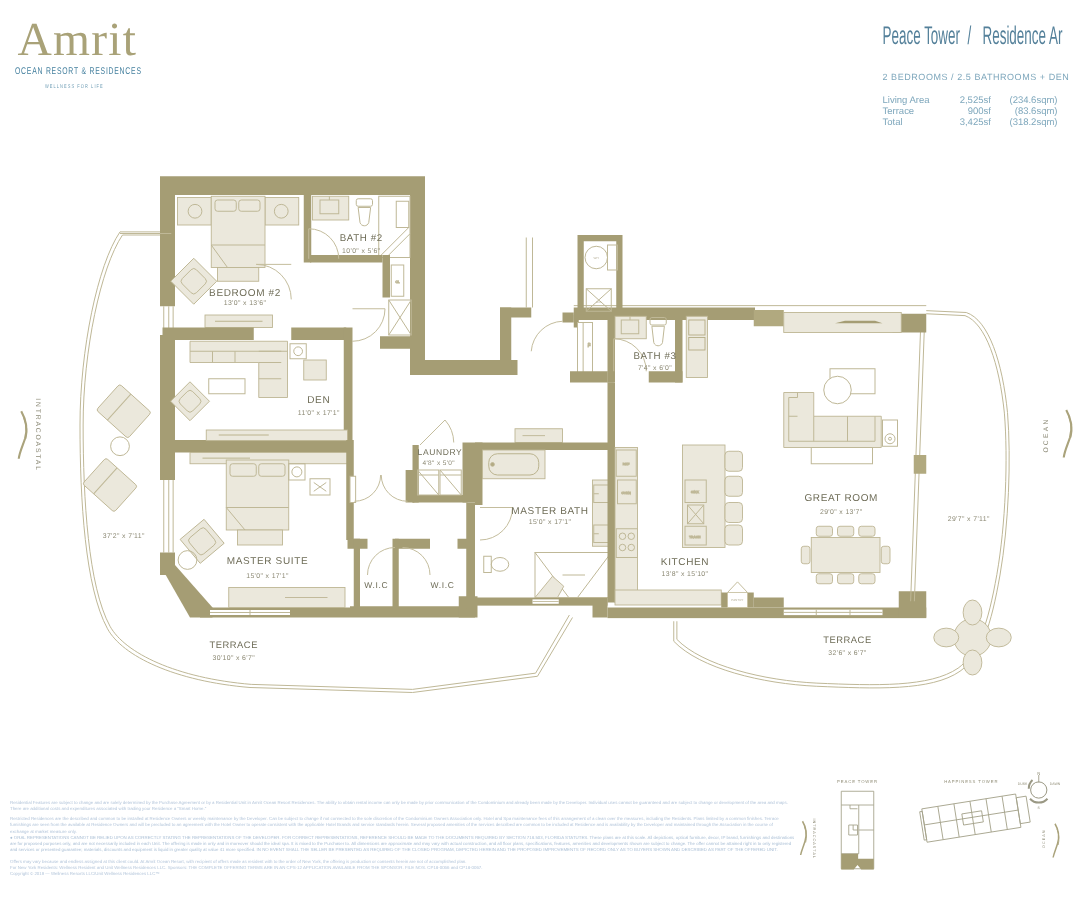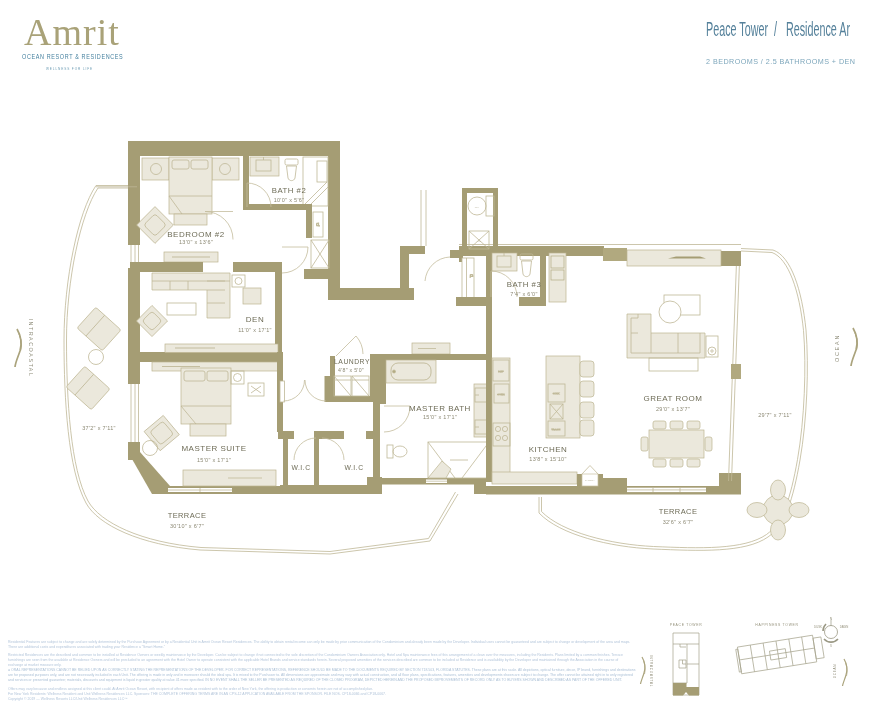--- a/index.html
+++ b/index.html
@@ -2,34 +2,53 @@
 <html><head>
 <meta charset="utf-8">
 <style>
   html,body{margin:0;padding:0;background:#ffffff;width:869px;height:720px;overflow:hidden;}
   body{font-family:"Liberation Sans", sans-serif;position:relative;}
   .abs{position:absolute;}
 </style>
 </head>
 <body>
 
-<div class="abs" style="left:22px;top:8px;width:220px;">
+<div class="abs" style="left:12px;top:8px;width:220px;">
 
   <div style="font-family:'Liberation Serif',serif;font-size:38px;color:#a9a278;letter-spacing:1px;line-height:38px;margin-top:5px;margin-left:2px;">Amrit</div>
 
   <div style="font-size:7.8px;color:#45809f;letter-spacing:0.9px;margin-top:1px;margin-left:0px;transform:scale(0.70,1);transform-origin:left top;white-space:nowrap;">OCEAN RESORT &amp; RESIDENCES</div>
 
   <div style="font-size:4.4px;color:#6d9cb4;letter-spacing:1.2px;margin-top:5px;margin-left:24px;transform:scale(0.72,1);transform-origin:left top;white-space:nowrap;">WELLNESS FOR LIFE</div>
 </div>
 
 <div class="abs" style="left:706px;top:17px;width:163px;">
   <div style="font-size:20.5px;color:#54809a;transform:scale(0.525,1.0);transform-origin:left top;white-space:nowrap;">Peace Tower&nbsp; /&nbsp; &nbsp;Residence Ar</div>
 
   <div style="font-size:7.2px;color:#7ea7bc;letter-spacing:0.45px;margin-top:16px;white-space:nowrap;">2 BEDROOMS / 2.5 BATHROOMS + DEN</div>
 
+  <table style="font-size:7.6px;color:#7ea7bc;border-collapse:collapse;margin-top:9px;width:140px;">
+    <tbody>
+        <tr>
+          <td style="padding:0;">Living Area</td>
+          <td style="padding:0;text-align:right;">2,525sf</td>
+          <td style="padding:0;text-align:right;">(234.6sqm)</td>
+        </tr>
+    <tr>
+          <td style="padding:0;">Terrace</td>
+          <td style="padding:0;text-align:right;">900sf</td>
+          <td style="padding:0;text-align:right;">(83.6sqm)</td>
+        </tr>
+    <tr>
+          <td style="padding:0;">Total</td>
+          <td style="padding:0;text-align:right;">3,425sf</td>
+          <td style="padding:0;text-align:right;">(318.2sqm)</td>
+        </tr>
+  </tbody>
+    </table>
 </div>
 
 <svg class="abs" style="left:0;top:0;" width="869" height="720" viewBox="0 0 869 720">
 <defs>
 <style>
  .w{fill:#a59d74;}
  .w2{fill:#b1a97f;}
  .lf{fill:#ebe8dc;stroke:#bcb491;stroke-width:0.7;}
  .ln{fill:none;stroke:#bfb897;stroke-width:0.8;}
  .lnt{fill:none;stroke:#c8c1a1;stroke-width:0.7;}

